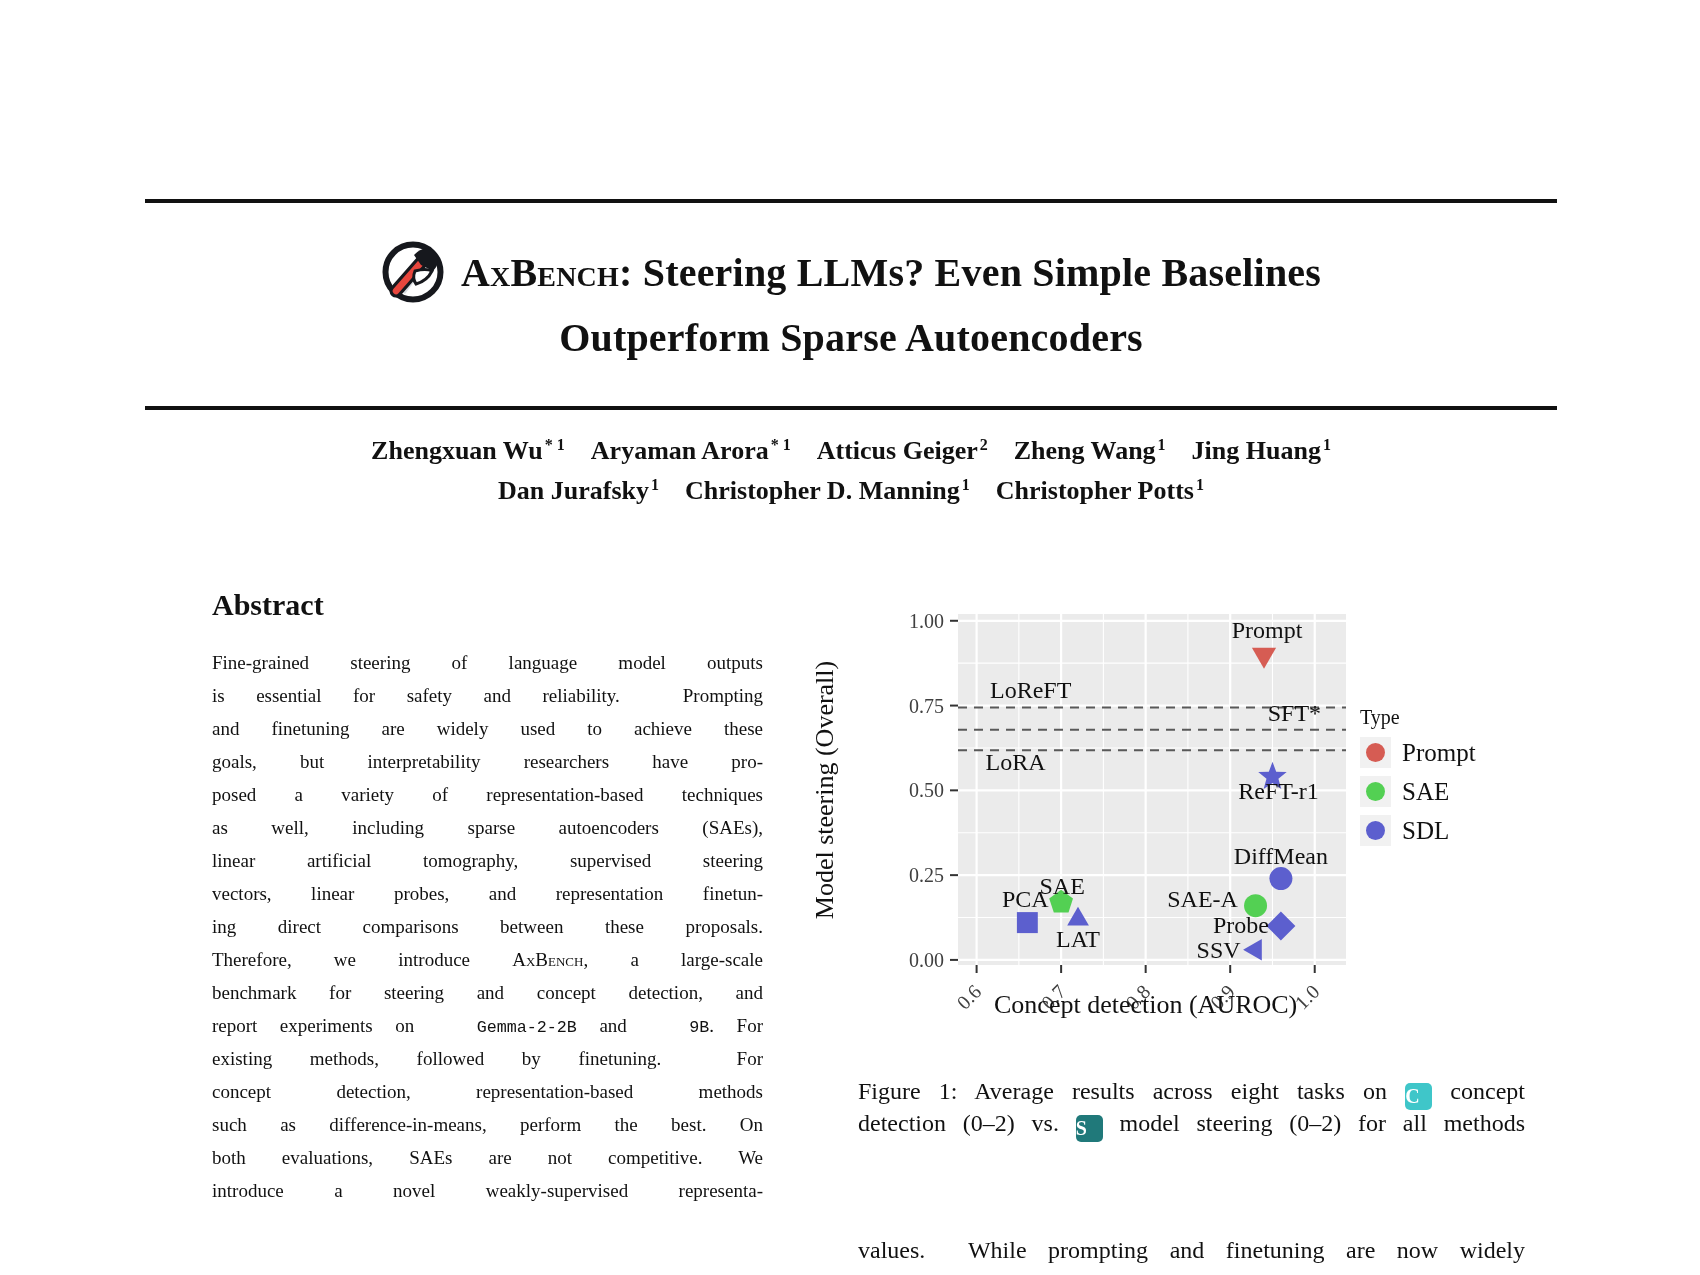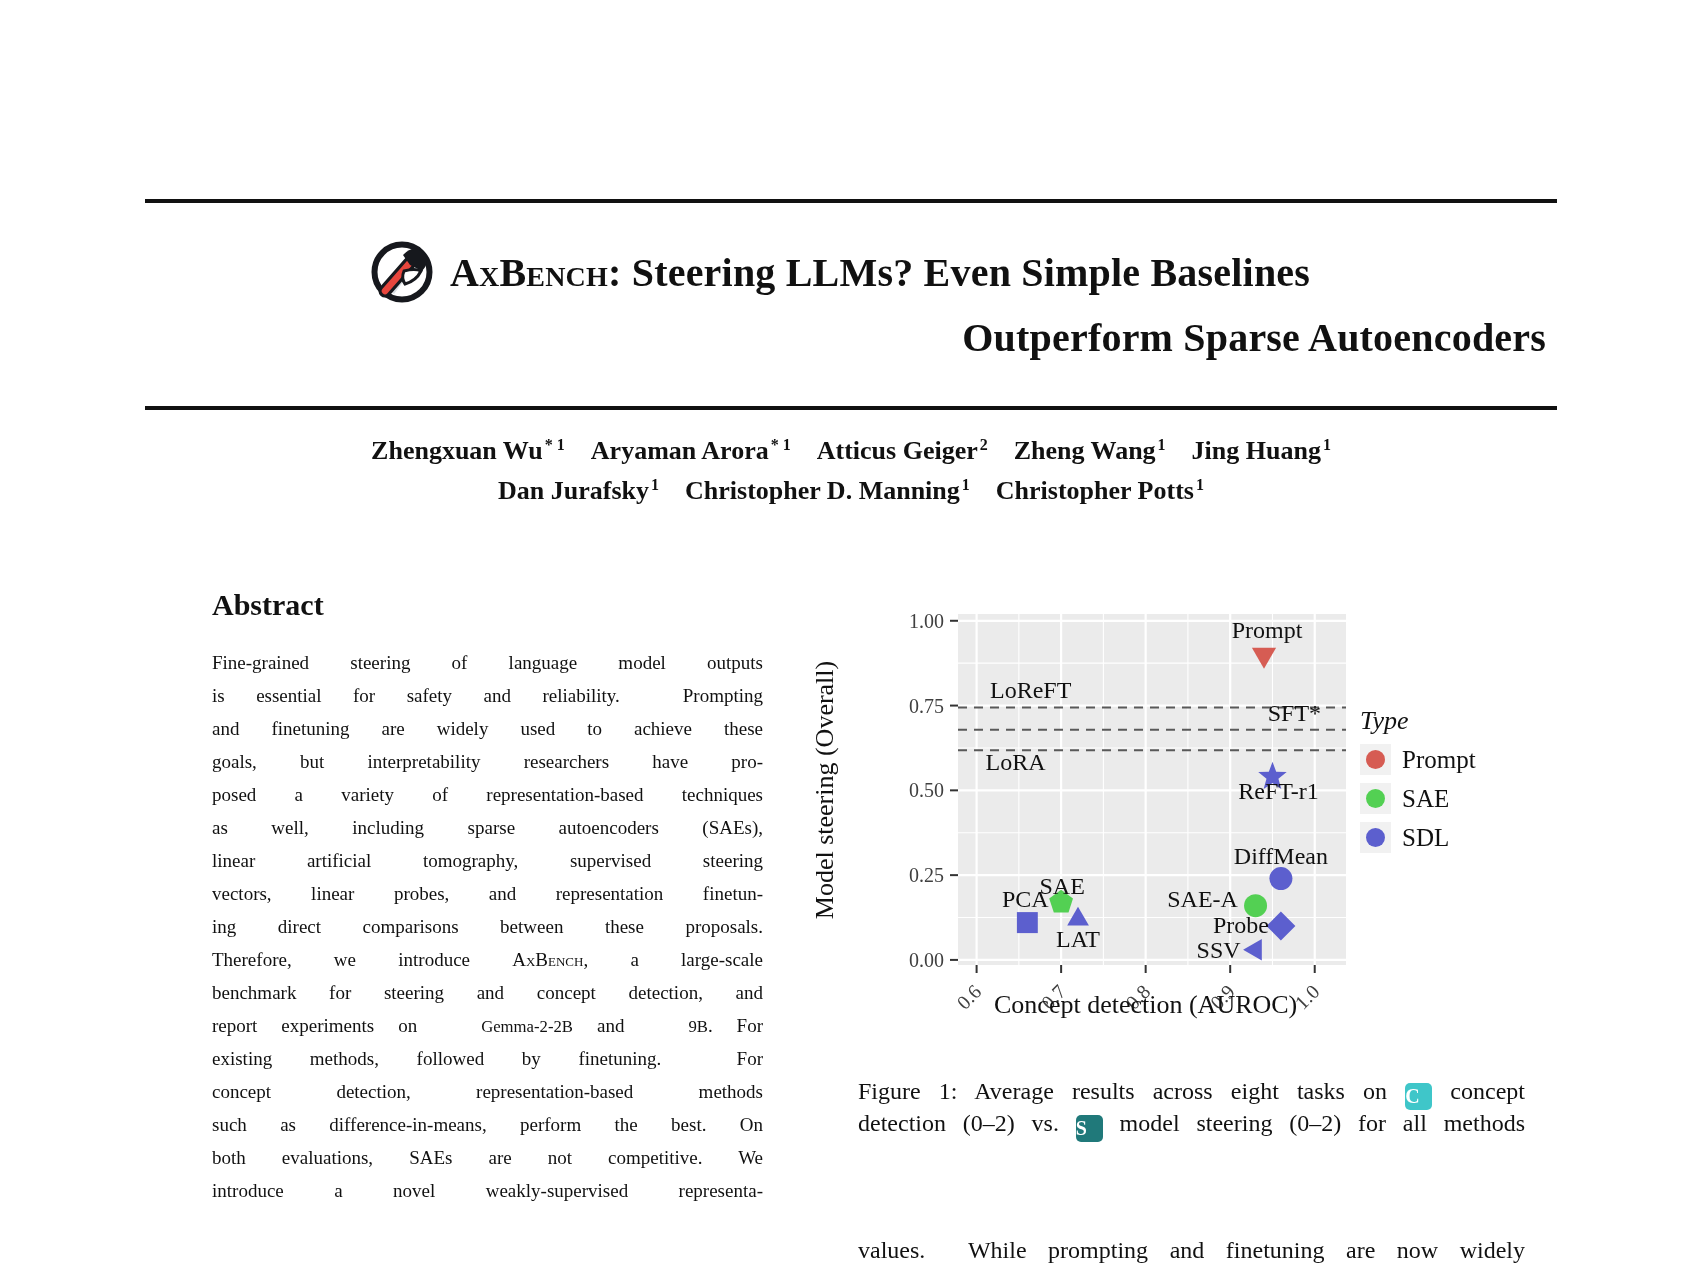--- a/index.html
+++ b/index.html
@@ -3,52 +3,52 @@
 <meta charset="utf-8">
 <style>
   html,body{margin:0;padding:0;background:#ffffff;}
   .page{position:relative;width:1700px;height:1275px;background:#ffffff;overflow:hidden;
         font-family:"Liberation Serif", serif;color:#111;}
   .rule{position:absolute;left:145px;width:1412px;height:4px;background:#111;}
   .rule-top{top:199px;}
   .rule-mid{top:406px;}
 
   
-  .title-block{position:absolute;left:134px;top:238px;width:1412px;text-align:right;}
+  .title-block{position:absolute;left:145px;top:238px;width:1412px;text-align:center;}
   .title-line1{display:flex;justify-content:center;align-items:center;gap:16px;height:68px;}
   .title-text{font-size:40px;font-weight:bold;letter-spacing:0.2px;}
   .title-line2{margin-top:2px;height:60px;line-height:60px;}
   .logo{display:inline-block;width:64px;height:64px;}
 
   
   .authors{position:absolute;left:145px;top:428px;width:1412px;text-align:center;
            font-weight:bold;font-size:26px;line-height:34px;}
   .authors .sup{font-size:16px;vertical-align:9px;font-weight:bold;padding-left:2px;}
 
   
   .abstract{position:absolute;left:212px;top:588px;width:551px;}
   .abstract-heading{font-size:30px;font-weight:bold;margin-bottom:24px;}
   .abstract-body{font-size:19px;}
   .tline{white-space:nowrap;text-align:justify;text-align-last:justify;line-height:33px;height:33px;overflow:visible;}
   .noStretch{text-align-last:left;}
 
   .sc{font-variant:small-caps;font-variant-caps:small-caps;}
-  .mono{font-family:Liberation Serif, serif;font-size:0.88em;margin-left:40px;}
+  .mono{font-family:Liberation Mono, monospace;font-size:0.88em;margin-left:40px;}
   .badge{display:inline-block;width:27px;height:27px;border-radius:5px;color:#fff;
          font-weight:bold;font-size:20px;line-height:27px;text-align:center;vertical-align:-4px;}
 
   
   .figure{position:absolute;left:795px;top:545px;width:760px;height:530px;}
   #chart-svg{position:absolute;left:0;top:0;}
   .ctick{font-family:"Liberation Serif", serif;font-size:20px;fill:#404040;}
   .caxis{font-family:"Liberation Serif", serif;font-size:26px;fill:#111;}
   .cannot{font-family:"Liberation Serif", serif;font-size:24px;fill:#111;}
 
   .legend{position:absolute;left:1360px;top:706px;}
-  .legend-title{font-size:26px;margin-bottom:8px;font-style:italic;}
+  .legend-title{font-size:20px;margin-bottom:8px;}
   .legend-row{display:flex;align-items:center;margin-top:8px;gap:11px;}
   .legend-key{width:31px;height:31px;background:#f1f1f1;display:flex;align-items:center;justify-content:center;}
   .legend-dot{width:19px;height:19px;border-radius:50%;}
   .legend-label{font-size:25px;}
 
   .caption{position:absolute;left:858px;top:1076px;width:667px;font-size:24px;}
   .caption .tline{line-height:31.5px;height:31.5px;}
   .bodytext{position:absolute;left:858px;top:1234px;width:667px;font-size:24px;}
   .bodytext .tline{line-height:33px;height:33px;font-family:Liberation Serif, serif;}
 </style>

